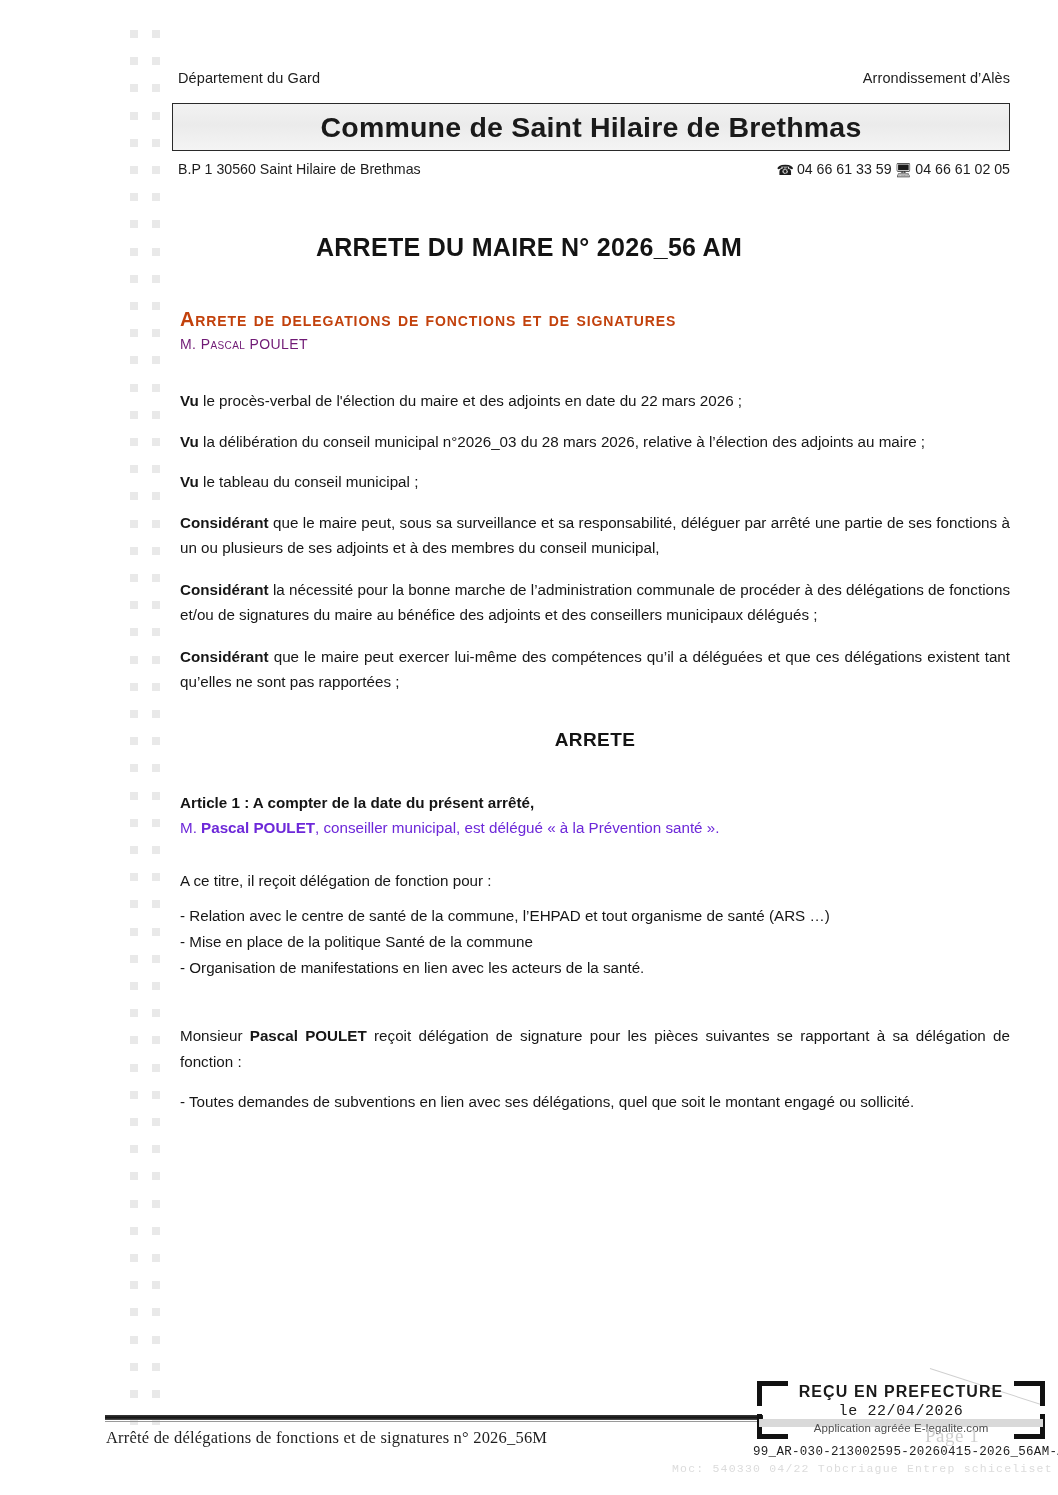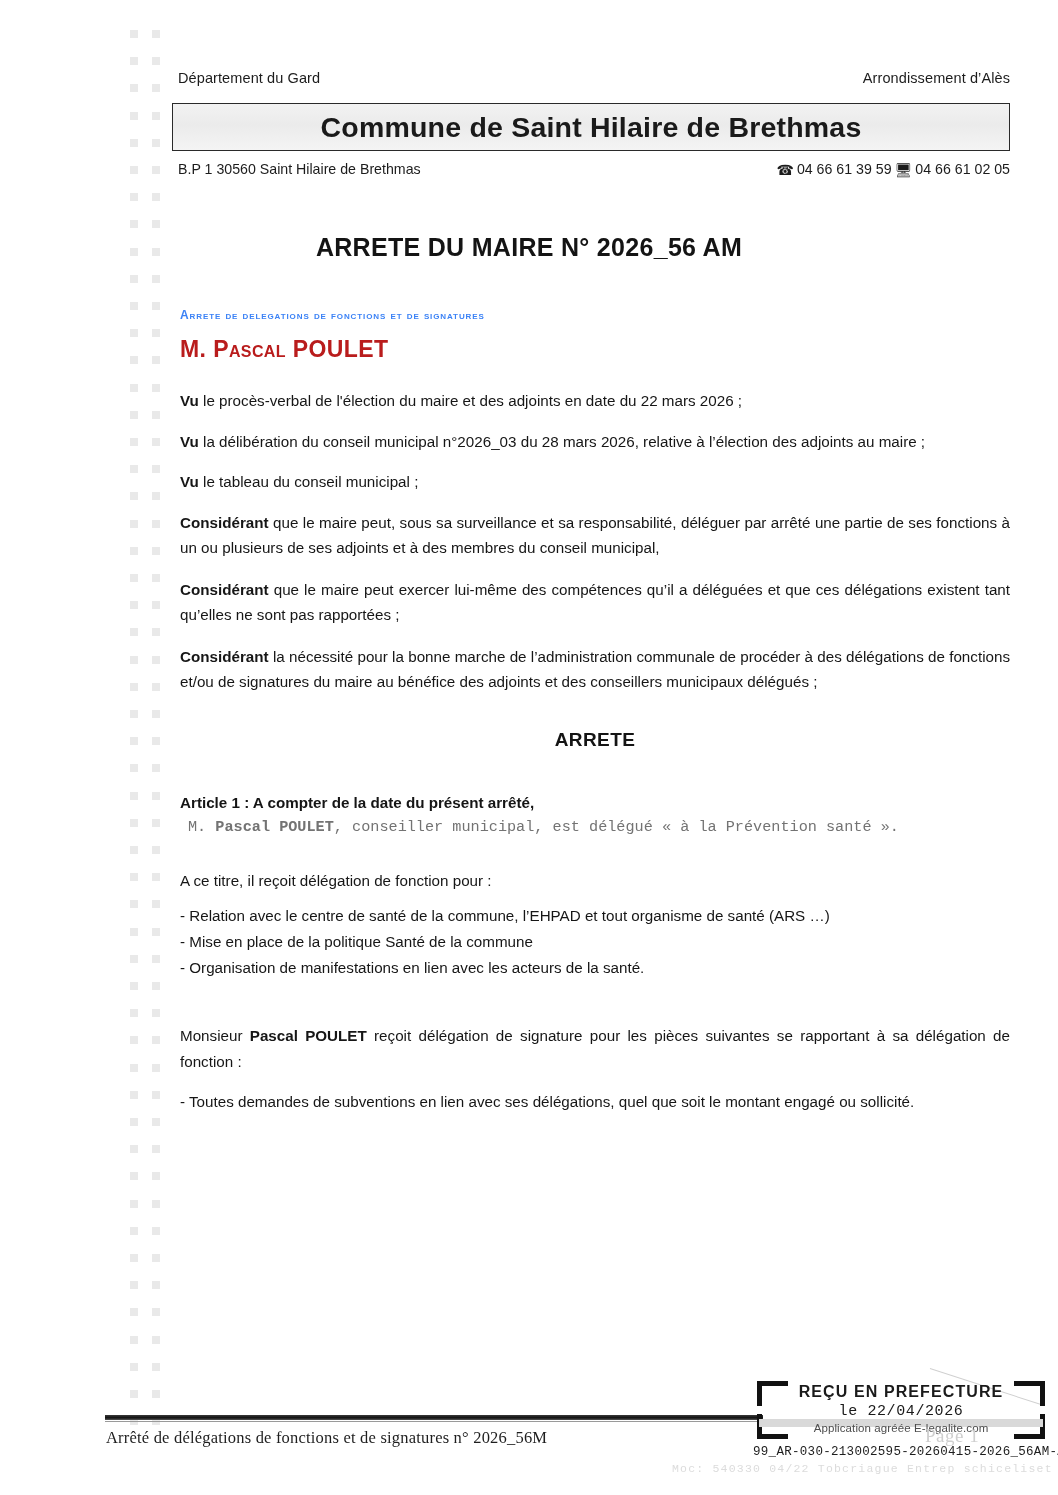--- a/index.html
+++ b/index.html
@@ -73,34 +73,34 @@
     left: 0; top: 233px; width: 1058px;
     text-align: center;
     font-size: 25px;
     font-weight: 700;
     letter-spacing: .3px;
     color: #141414;
   }
   .sub-title {
     position: absolute;
     left: 180px; top: 308px;
-    font-size: 12px;
+    font-size: 20px;
     font-weight: 700;
     font-variant: small-caps;
     letter-spacing: .9px;
-    color: #3b82f6;
+    color: #c2410c;
   }
   .sub-name {
     position: absolute;
     left: 180px; top: 336px;
-    font-size: 23px;
-    font-weight: 700;
+    font-size: 14px;
+    font-weight: 400;
     font-variant: small-caps;
     letter-spacing: .4px;
-    color: #b91c1c;
+    color: #701a75;
   }
 
   
   .body-block {
     position: absolute;
     left: 180px; top: 388px;
     width: 830px;
   }
   .para {
     font-size: 15.2px;
@@ -124,23 +124,22 @@
   .art-head {
     font-size: 15.2px;
     font-weight: 700;
     line-height: 24px;
     margin: 0;
     color: #151515;
   }
   .art-sub {
     font-size: 15.2px;
     line-height: 25px;
-    margin: 0 0 28px 8px;
-    color: #737373;
-    font-family: Liberation Mono, monospace;
+    margin: 0 0 28px 0;
+    color: #6d28d9;
   }
   .plain {
     font-size: 15.2px;
     line-height: 25.5px;
     margin: 0 0 10px 0;
     color: #161616;
   }
   .bullet {
     font-size: 15.2px;
     line-height: 26px;
@@ -360,39 +359,39 @@
   </div>
 
   <div class="commune-box">
     <span>Commune de Saint Hilaire de Brethmas</span>
   </div>
 
   <div class="hdr-line2">
     <span>B.P 1 30560 Saint Hilaire de Brethmas</span>
     <span class="contact">
       <span class="glyph">☎</span>
-      <span>04 66 61 39 59</span>
+      <span>04 66 61 33 59</span>
       <span class="glyph">🖥</span>
       <span>04 66 61 02 05</span>
     </span>
   </div>
 
   <div class="doc-title">ARRETE DU MAIRE   N° 2026_56 AM</div>
   <div class="sub-title">Arrete de delegations de fonctions et de signatures</div>
   <div class="sub-name">M. Pascal POULET</div>
 
   <div class="body-block">
 
     <p class="para"><b>Vu</b><span> le procès-verbal de l'élection du maire et des adjoints en date du 22 mars 2026 ;</span></p>
     <p class="para"><b>Vu</b><span> la délibération du conseil municipal n°2026_03 du 28 mars 2026, relative à l’élection des adjoints au maire ;</span></p>
     <p class="para"><b>Vu</b><span> le tableau du conseil municipal ;</span></p>
 
     <p class="para loose"><b>Considérant</b><span> que le maire peut, sous sa surveillance et sa responsabilité, déléguer par arrêté une partie de ses fonctions à un ou plusieurs de ses adjoints et à des membres du conseil municipal,</span></p>
+    <p class="para loose"><b>Considérant</b><span> la nécessité pour la bonne marche de l’administration communale de procéder à des délégations de fonctions et/ou de signatures du maire au bénéfice des adjoints et des conseillers municipaux délégués ;</span></p>
     <p class="para loose"><b>Considérant</b><span> que le maire peut exercer lui-même des compétences qu’il a déléguées et que ces délégations existent tant qu’elles ne sont pas rapportées ;</span></p>
-    <p class="para loose"><b>Considérant</b><span> la nécessité pour la bonne marche de l’administration communale de procéder à des délégations de fonctions et/ou de signatures du maire au bénéfice des adjoints et des conseillers municipaux délégués ;</span></p>
 
     <div class="arrete-word">ARRETE</div>
 
     <p class="art-head">Article 1 : A compter de la date du présent arrêté,</p>
     <p class="art-sub"><span>M. </span><b>Pascal POULET</b><span>, conseiller municipal, est délégué « à la Prévention santé ».</span></p>
 
     <p class="plain">A ce titre, il reçoit délégation de fonction pour :</p>
     <p class="bullet">- Relation avec le centre de santé de la commune, l’EHPAD et tout organisme de santé (ARS …)</p>
     <p class="bullet">- Mise en place de la politique Santé de la commune</p>
     <p class="bullet">- Organisation de manifestations en lien avec les acteurs de la santé.</p>

